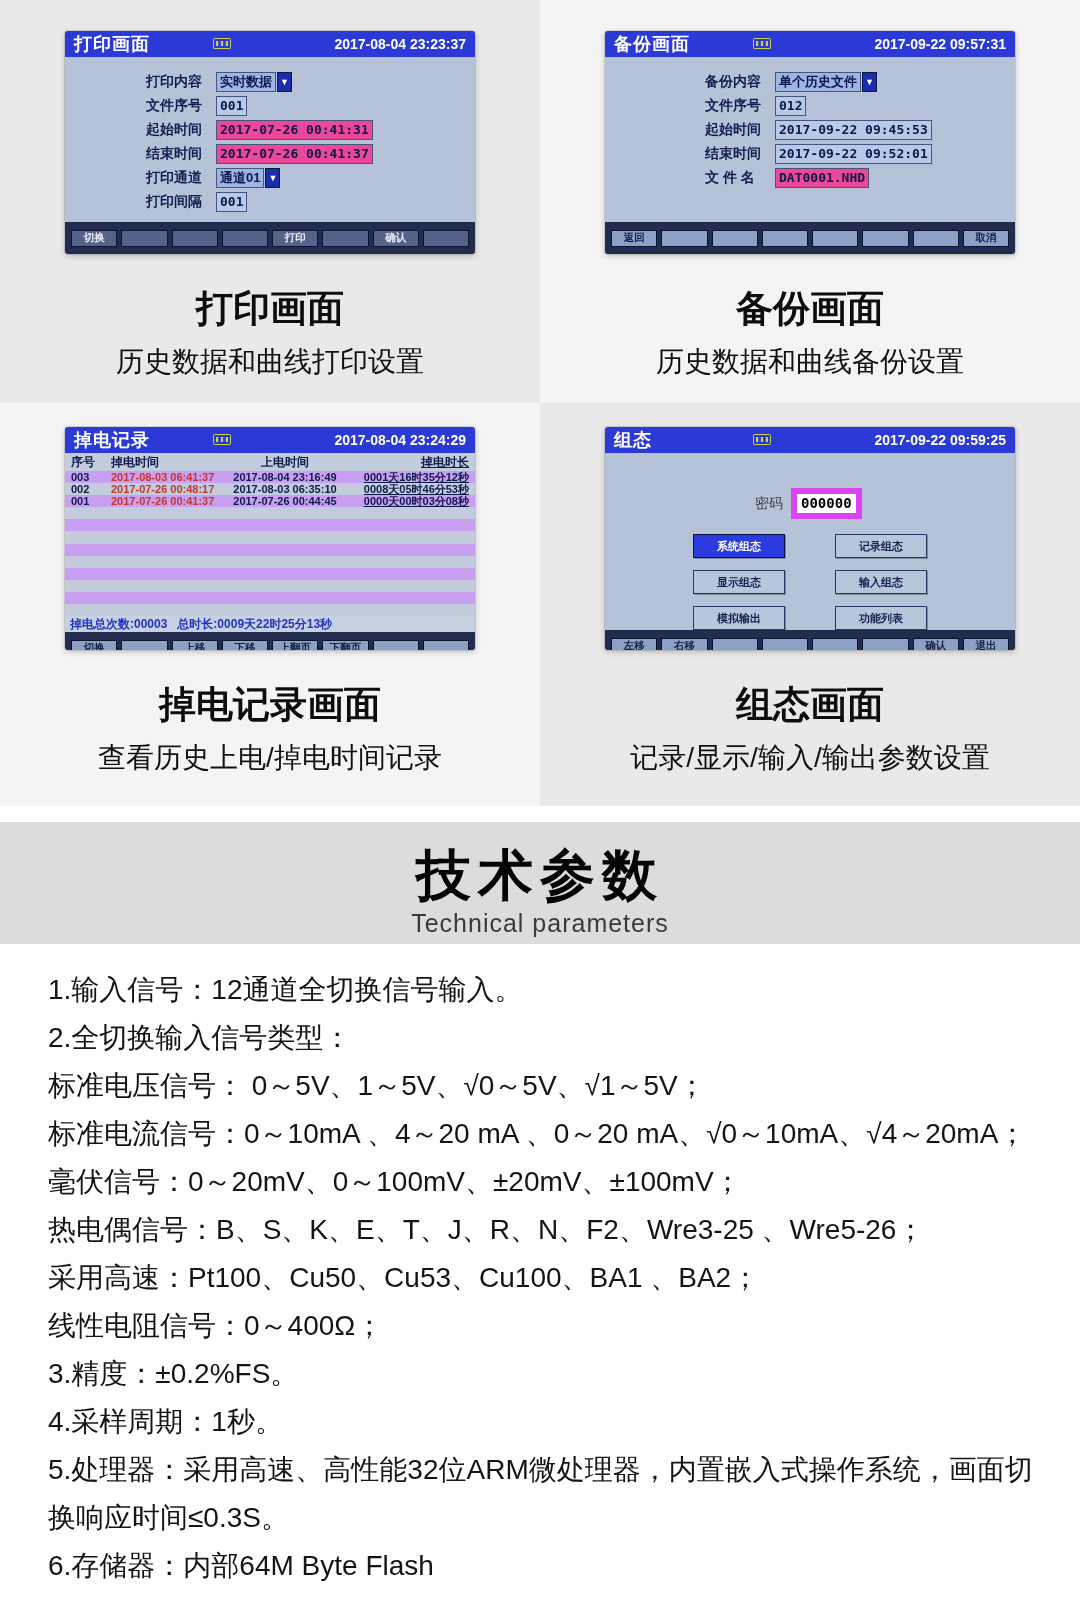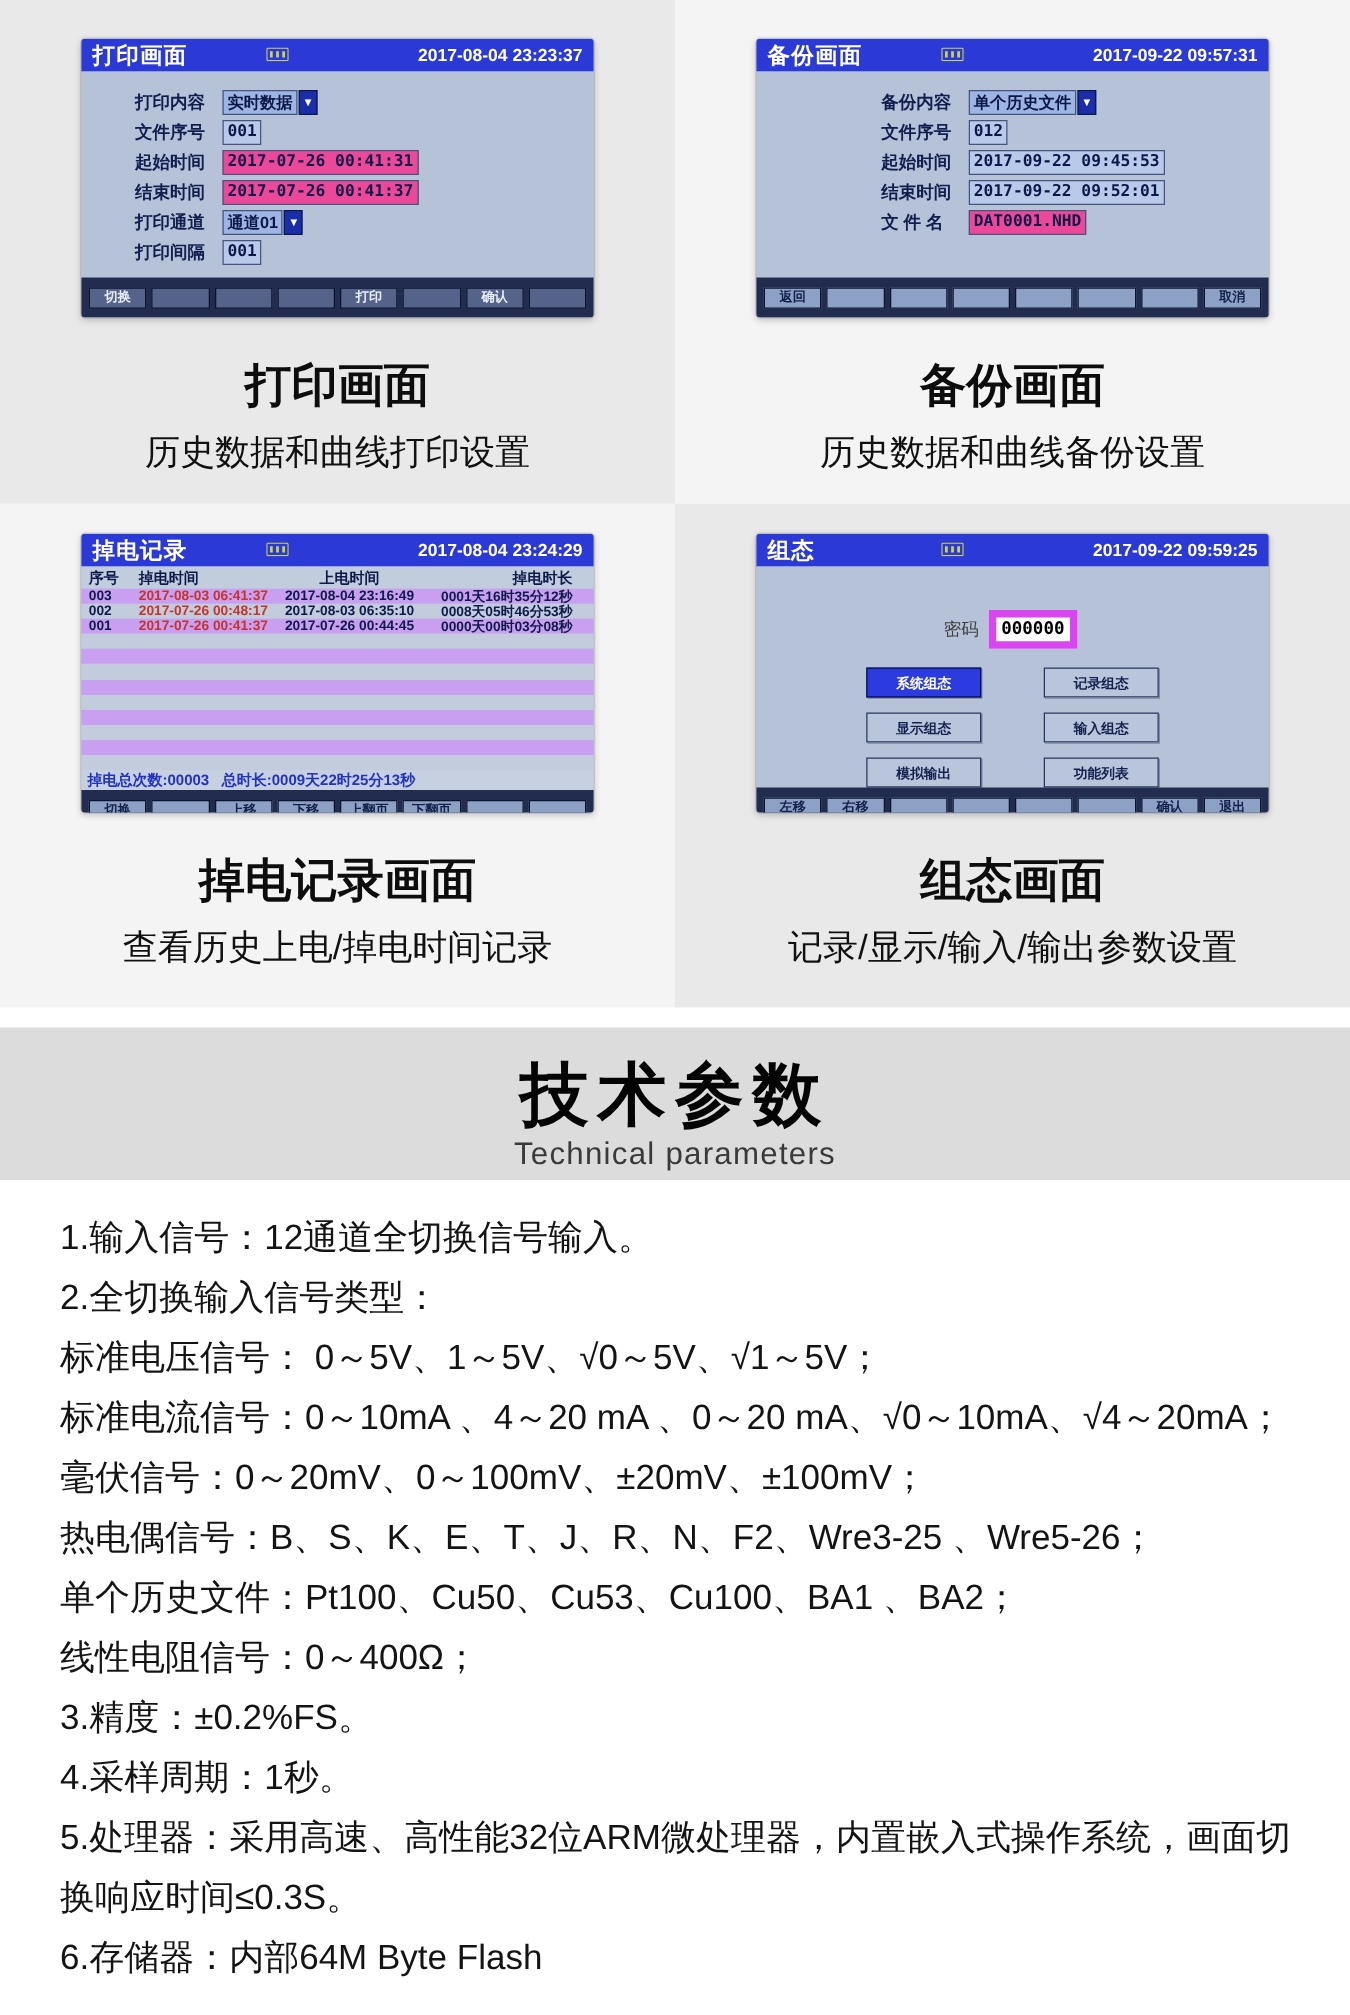--- a/index.html
+++ b/index.html
@@ -18,21 +18,21 @@
           box-shadow:0 0 0 1px rgba(0,0,0,.10),0 2px 6px rgba(0,0,0,.22);}
   .row2 .device{margin-top:24px;}
   .dev-header{height:26px;background:#2b3ad6;color:#fff;display:flex;align-items:center;
               padding:0 9px;position:relative;flex:none;}
   .dev-title{font-size:18px;font-weight:bold;letter-spacing:1px;}
   .dev-icon{position:absolute;left:36%;top:7px;line-height:0;}
   .dev-time{margin-left:auto;font-size:14px;font-weight:bold;}
 
   .dev-body{flex:1;display:flex;flex-direction:column;padding-top:13px;}
 
-  .frow{display:flex;align-items:center;height:24px;margin-left:43px;}
+  .frow{display:flex;align-items:center;height:24px;margin-left:81px;}
   .backup .frow{margin-left:100px;}
   .flabel{width:64px;font-size:14px;font-weight:bold;color:#121e4e;flex:none;}
   .fbox{font-family:"DejaVu Sans Mono","Liberation Mono",monospace;font-weight:bold;font-size:13px;
         color:#0c1848;background:#b9c9ea;border:1px solid #45557e;padding:0 3px;height:18px;
         line-height:18px;margin-left:6px;white-space:pre;}
   .fbox.cjk{font-family:"Liberation Sans","DejaVu Sans",sans-serif;}
   .fbox.sel{background:#ec4899;}
   .ddwrap{display:flex;align-items:flex-end;margin-left:6px;}
   .ddwrap .fbox{margin-left:0;background:#9db4e4;}
   .ddbtn{width:15px;height:20px;box-sizing:border-box;background:#1b2da8;border:1px solid #0c1848;
@@ -47,21 +47,21 @@
   
   .pf-head{display:flex;height:18px;align-items:center;background:#c1ccdd;
            font-size:12px;font-weight:bold;color:#0d1a4a;flex:none;}
   .pf-rows{flex:1;display:flex;flex-direction:column;}
   .pf-row{display:flex;align-items:center;height:12.1px;font-size:11px;font-weight:bold;color:#0e1a4a;flex:none;}
   .pf-row:nth-child(odd){background:#c99ff1;}
   .pf-row:nth-child(even){background:#c2ccdc;}
   .c0{width:40px;padding-left:6px;text-align:left;flex:none;}
   .c1{flex:1.15;text-align:left;}
   .c2{flex:1.15;text-align:center;}
-  .c3{flex:1.25;text-align:right;padding-right:17px;}
+  .c3{flex:1.25;text-align:right;padding-right:6px;text-decoration:underline;}
   .red{color:#c5352b;}
   .pf-status{height:16px;background:#c6d0e0;font-size:12px;font-weight:bold;color:#2133c0;
              padding-left:5px;white-space:pre;display:flex;align-items:center;flex:none;}
   .pfbody{padding-top:0;}
 
   
   .cfg-pass{display:flex;align-items:center;margin:22px 0 0 150px;}
   .cfg-pass-label{font-size:14px;font-weight:normal;color:#404040;margin-right:8px;}
   .cfg-pass-box{font-family:"DejaVu Sans Mono","Liberation Mono",monospace;font-weight:bold;font-size:14px;
                 color:#000;background:#ffffff;border:6px solid #d946ef;padding:0 4px;height:19px;line-height:19px;}
@@ -325,21 +325,21 @@
     <div class="tech-subheading">Technical parameters</div>
   </div>
 
   <div class="tech-list">
     <div class="tech-line">1.输入信号：12通道全切换信号输入。</div>
     <div class="tech-line">2.全切换输入信号类型：</div>
     <div class="tech-line">标准电压信号： 0～5V、1～5V、√0～5V、√1～5V；</div>
     <div class="tech-line">标准电流信号：0～10mA 、4～20 mA 、0～20 mA、√0～10mA、√4～20mA；</div>
     <div class="tech-line">毫伏信号：0～20mV、0～100mV、±20mV、±100mV；</div>
     <div class="tech-line">热电偶信号：B、S、K、E、T、J、R、N、F2、Wre3-25 、Wre5-26；</div>
-    <div class="tech-line">单个历史文件：Pt100、Cu50、Cu53、Cu100、BA1 、BA2；</div>
+    <div class="tech-line">采用高速：Pt100、Cu50、Cu53、Cu100、BA1 、BA2；</div>
     <div class="tech-line">线性电阻信号：0～400Ω；</div>
     <div class="tech-line">3.精度：±0.2%FS。</div>
     <div class="tech-line">4.采样周期：1秒。</div>
     <div class="tech-line">5.处理器：采用高速、高性能32位ARM微处理器，内置嵌入式操作系统，画面切换响应时间≤0.3S。</div>
     <div class="tech-line">6.存储器：内部64M Byte Flash</div>
   </div>
 
 </div>
 
 </body></html>

